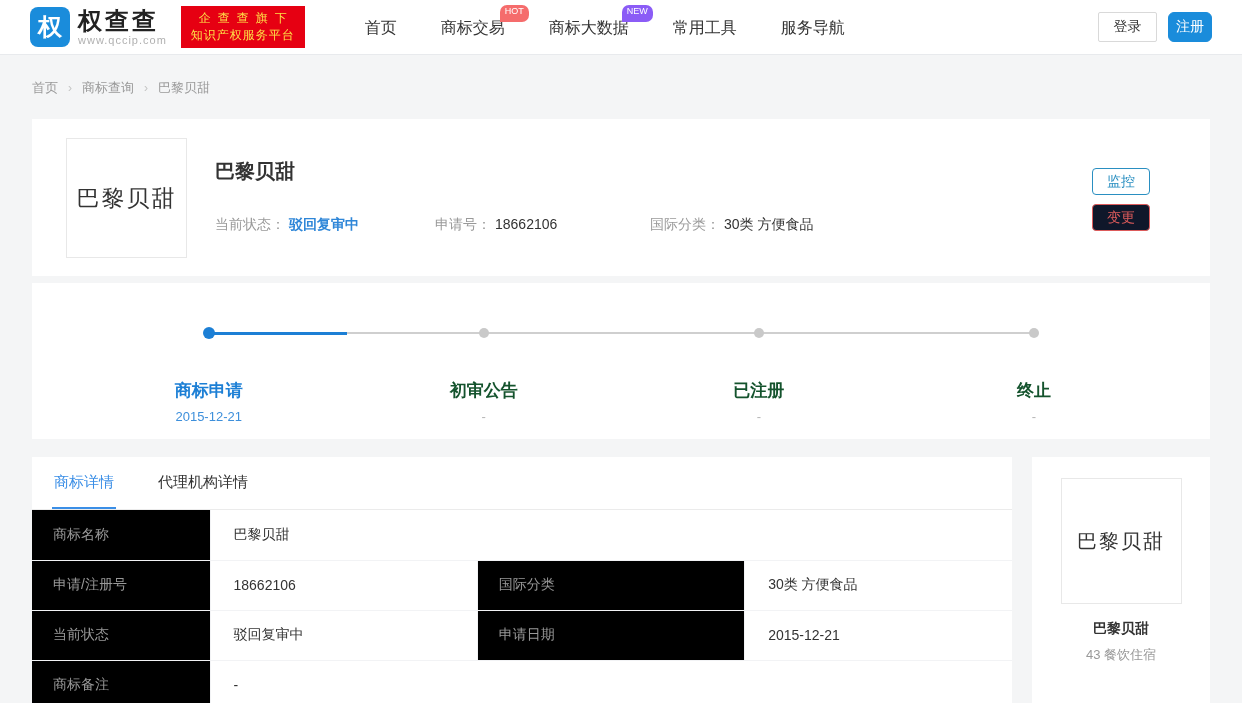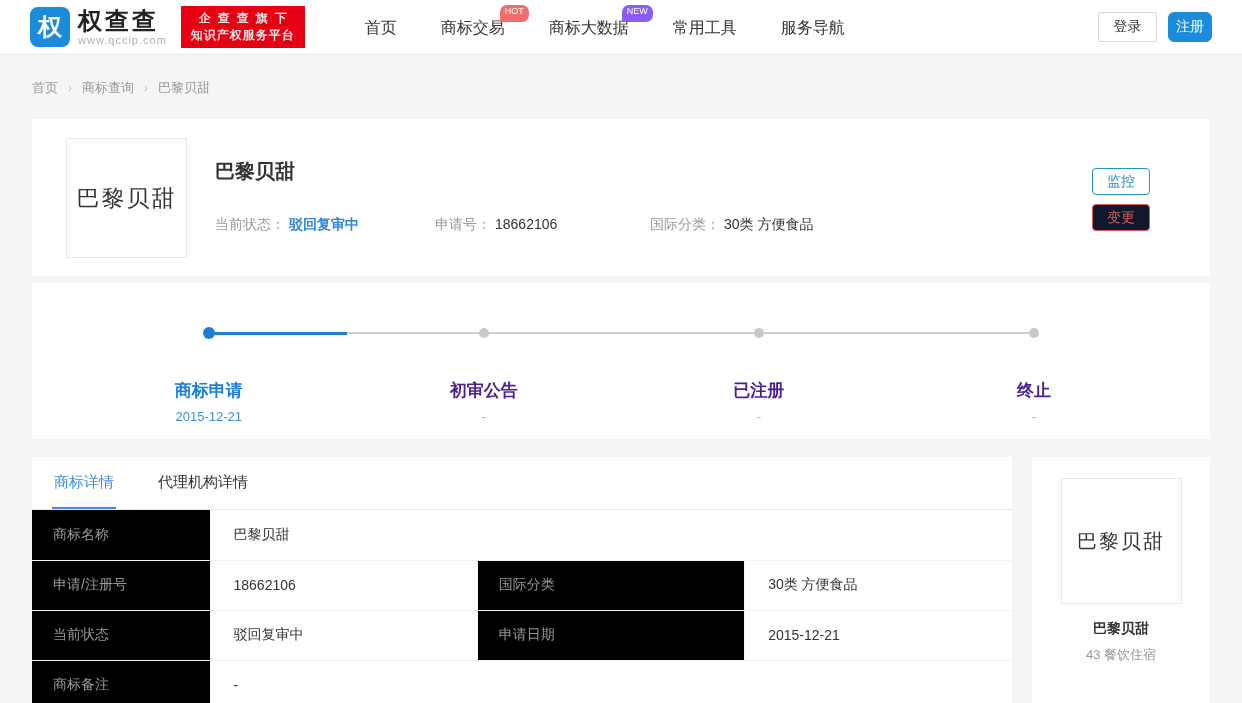--- a/index.html
+++ b/index.html
@@ -17,22 +17,22 @@
   .logo-group { display:flex; align-items:center; }
   .logo-mark {
     width:40px; height:40px; background:#1a8cdb; border-radius:8px;
     color:#fff; font-size:24px; font-weight:bold;
     display:flex; align-items:center; justify-content:center; cursor:pointer;
   }
   .logo-text { margin-left:8px; }
   .logo-name { font-size:24px; font-weight:bold; color:#222; letter-spacing:3px; line-height:26px; }
   .logo-url { font-size:11px; color:#b0b0b0; letter-spacing:1px; }
   .logo-badge {
-    margin-left:14px; background:#e60012; color:#e5e5e5; padding:4px 10px;
-    text-align:center; line-height:17px;font-weight:bold;
+    margin-left:14px; background:#e60012; color:#fde047; padding:4px 10px;
+    text-align:center; line-height:17px;
   }
   .badge-l1 { font-size:12px; letter-spacing:7px; padding-left:7px; white-space:nowrap; }
   .badge-l2 { font-size:12px; letter-spacing:1px; white-space:nowrap; }
 
   .main-nav { display:flex; margin-left:60px; }
   .nav-item {
     position:relative; font-size:16px; color:#333; margin-right:44px;
     cursor:pointer; white-space:nowrap; line-height:55px;
   }
   .nav-badge {
@@ -104,21 +104,21 @@
     position:absolute; left:15%; width:11.7%; top:4.5px; height:3px; background:#1c7fd5;
   }
   .tl-dot {
     position:absolute; top:1px; width:10px; height:10px; border-radius:50%;
     background:#c9c9c9; transform:translateX(-50%);
   }
   .tl-dot.active { width:12px; height:12px; top:0; background:#1c7fd5; }
   .tl-step {
     position:absolute; top:96px; transform:translateX(-50%); text-align:center; white-space:nowrap;
   }
-  .tl-name { font-size:17px; font-weight:bold; color:#4c1d95; }
+  .tl-name { font-size:17px; font-weight:bold; color:#14532d; }
   .tl-date { font-size:13px; color:#b5b5b5; margin-top:7px; }
   .tl-step.active .tl-name { color:#1c7fd5; }
   .tl-step.active .tl-date { color:#3d8fdb; }
   .p1 { left:15.0%; } .p2 { left:38.35%; } .p3 { left:61.7%; } .p4 { left:85.05%; }
 
   
   .bottom-row { display:flex; gap:20px; align-items:flex-start; }
   .detail-card { width:980px; }
   .tabs { display:flex; border-bottom:1px solid #ebebeb; padding-left:20px; height:53px; }
   .tab {

